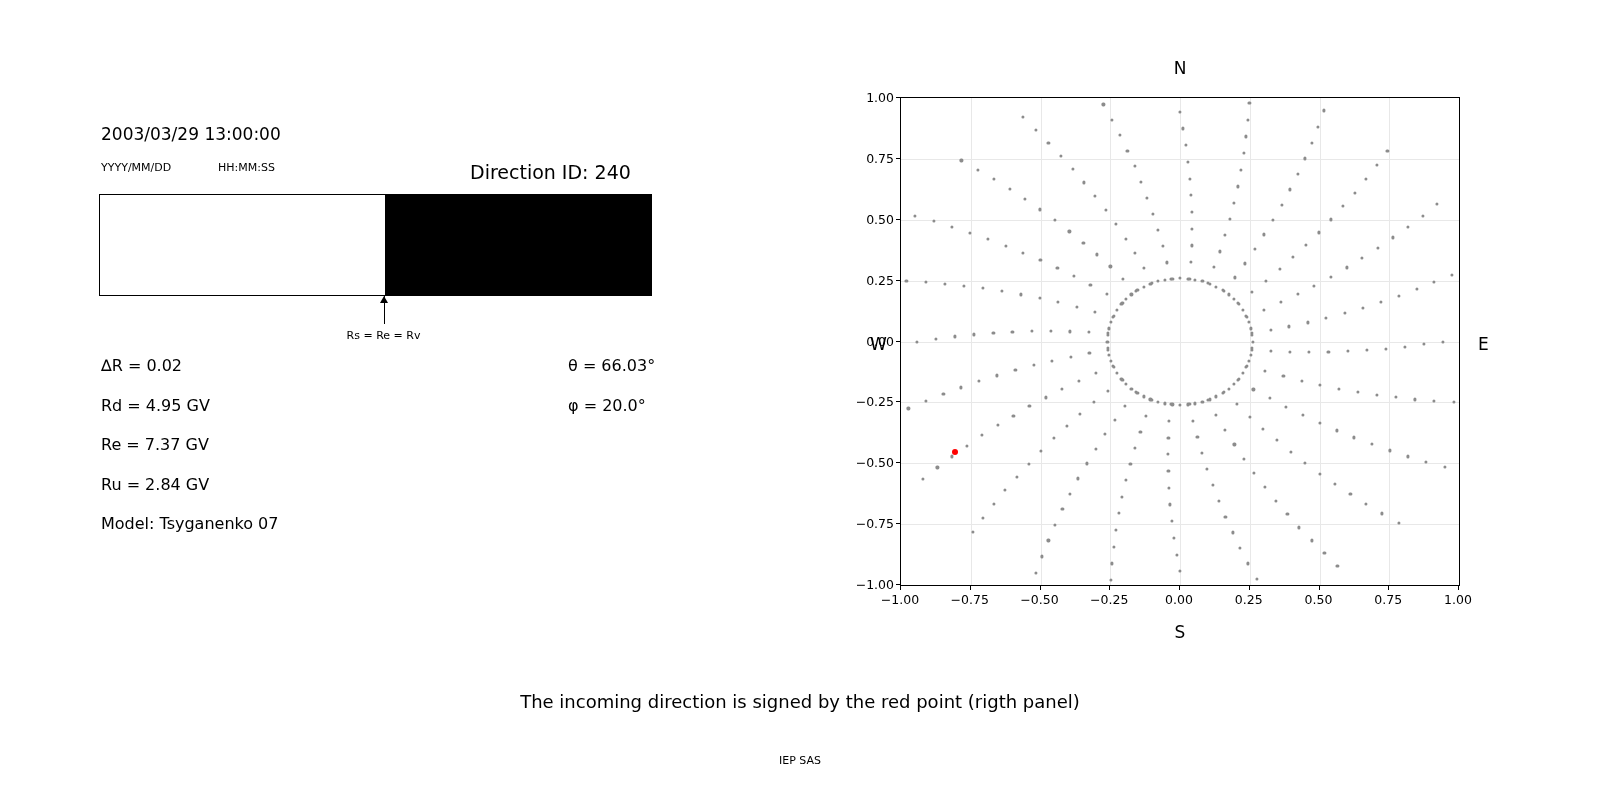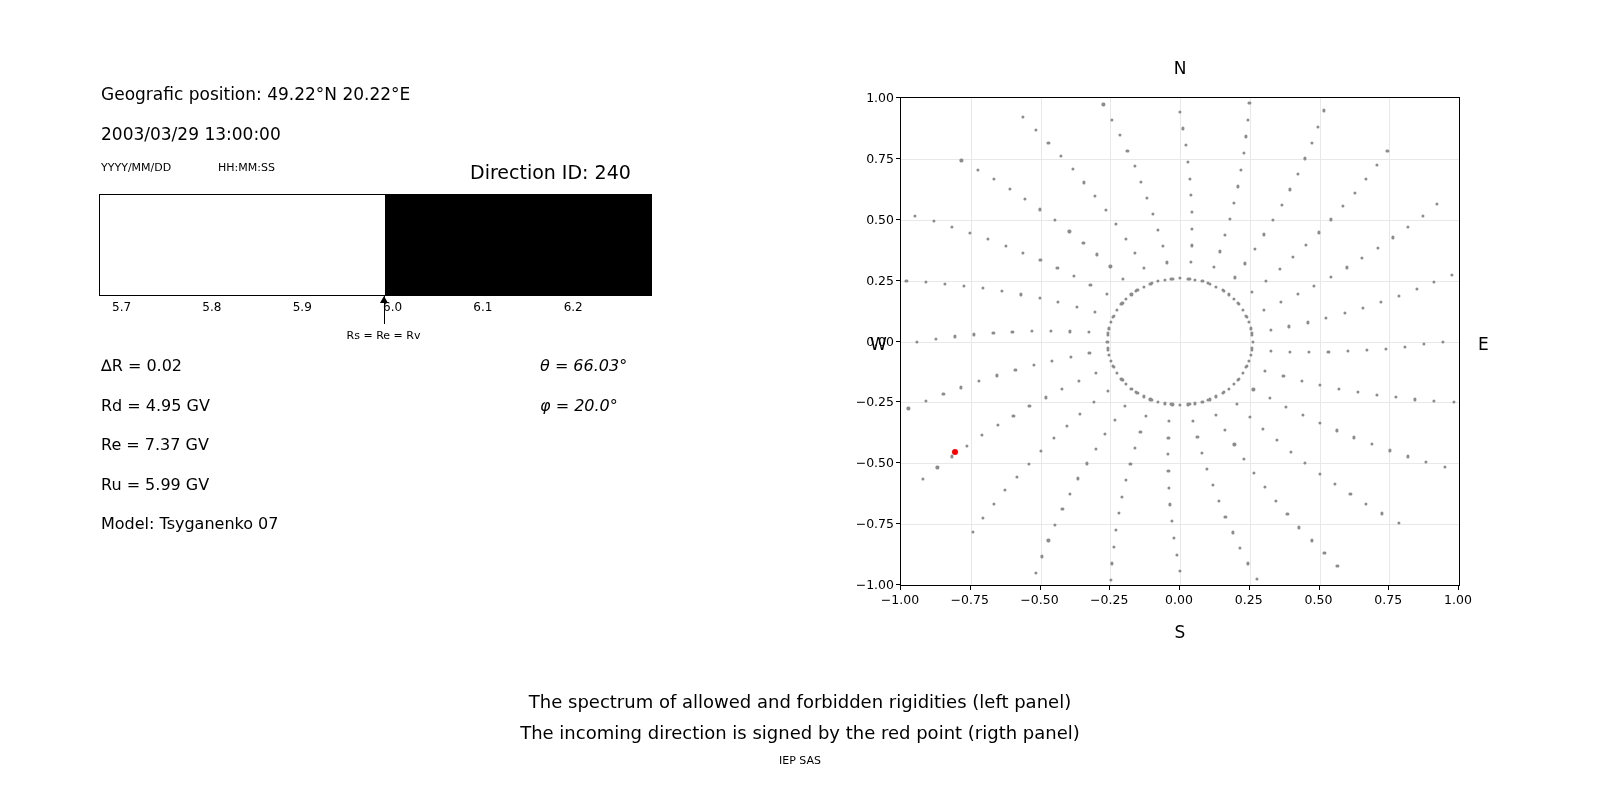--- a/index.html
+++ b/index.html
@@ -124,21 +124,21 @@
     white-space: nowrap;
   }
 
   
   .stat {
     position: absolute;
     font-size: 16px;
     white-space: nowrap;
   }
   .stat-left { left: 101px; }
-  .stat-right { left: 540px; font-style: italic; }
+  .stat-right { left: 568px; }
   .row0 { top: 356px; }
   .row1 { top: 396px; }
   .row2 { top: 435px; }
   .row3 { top: 475px; }
   .row4 { top: 514px; }
 
   
   #right-panel {
     position: absolute;
     left: 800px;
@@ -256,46 +256,37 @@
     width: 1600px;
     text-align: center;
     font-size: 11px;
   }
 </style>
 </head>
 <body>
 
 <div id="left-panel">
 
-  <div class="text-line" id="geo-position">Geografic position: 49.22°N 20.22°E</div>
   <div class="text-line" id="datetime">2003/03/29 13:00:00</div>
   <div class="text-line" id="fmt-date">YYYY/MM/DD</div>
   <div class="text-line" id="fmt-time">HH:MM:SS</div>
   <div class="text-line" id="direction-id">Direction ID: 240</div>
 
   <div id="spectrum-wrap">
     <div id="spectrum-allowed" style="left: 0px; width: 284.533px; background: rgb(255, 255, 255);"></div>
     <div id="spectrum-forbidden" style="left: 284.533px; width: 266.467px; background: rgb(0, 0, 0);"></div>
   </div>
 
-  <div id="spectrum-axis">
-      <div class="sp-tick-label" style="left: 22.582px;">5.7</div>
-      <div class="sp-tick-label" style="left: 112.91px;">5.8</div>
-      <div class="sp-tick-label" style="left: 203.238px;">5.9</div>
-      <div class="sp-tick-label" style="left: 293.566px;">6.0</div>
-      <div class="sp-tick-label" style="left: 383.893px;">6.1</div>
-      <div class="sp-tick-label" style="left: 474.221px;">6.2</div>
-    </div>
   <div id="rs-arrow" style="left: 383.533px;"></div>
   <div id="rs-label" style="left: 383.533px;">Rs = Re = Rv</div>
 
   <div class="stat stat-left row0">∆R = 0.02</div>
   <div class="stat stat-left row1">Rd = 4.95 GV</div>
   <div class="stat stat-left row2">Re = 7.37 GV</div>
-  <div class="stat stat-left row3">Ru = 5.99 GV</div>
+  <div class="stat stat-left row3">Ru = 2.84 GV</div>
   <div class="stat stat-left row4">Model: Tsyganenko 07</div>
 
   <div class="stat stat-right row0">θ = 66.03°</div>
   <div class="stat stat-right row1">φ = 20.0°</div>
 </div>
 
 <div id="right-panel">
   <div id="label-N">N</div>
   <div id="label-S">S</div>
   <div id="label-W">W</div>
@@ -705,16 +696,15 @@
     <div class="tick-mark-x" style="left: 448.75px;"></div>
     <div class="xtick" style="left: 518.5px;">0.50</div>
     <div class="tick-mark-x" style="left: 518.5px;"></div>
     <div class="xtick" style="left: 588.25px;">0.75</div>
     <div class="tick-mark-x" style="left: 588.25px;"></div>
     <div class="xtick" style="left: 658px;">1.00</div>
     <div class="tick-mark-x" style="left: 658px;"></div>
   </div>
 
 <div id="caption">
-  <div class="cap-line">The spectrum of allowed and forbidden rigidities (left panel)</div>
   <div class="cap-line">The incoming direction is signed by the red point (rigth panel)</div>
 </div>
 <div id="footer">IEP SAS</div>
 
 </body></html>

